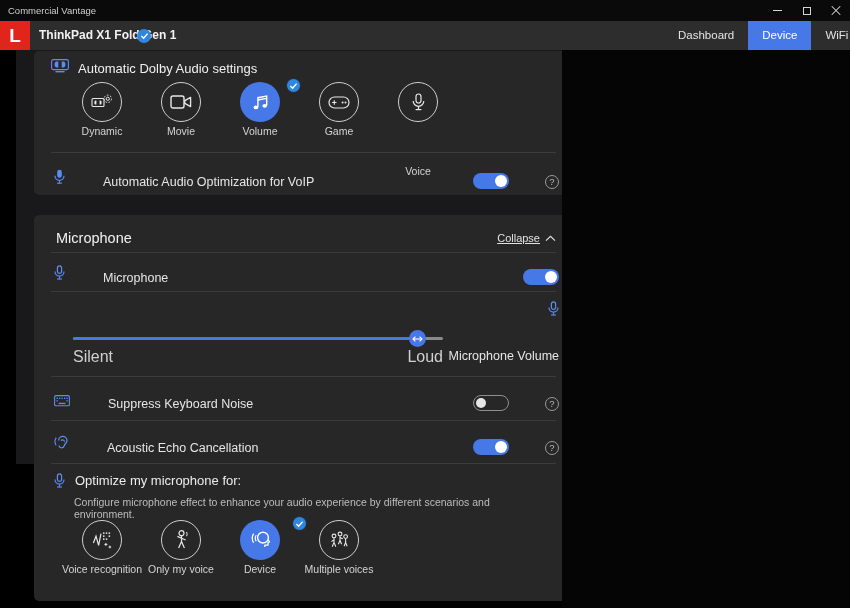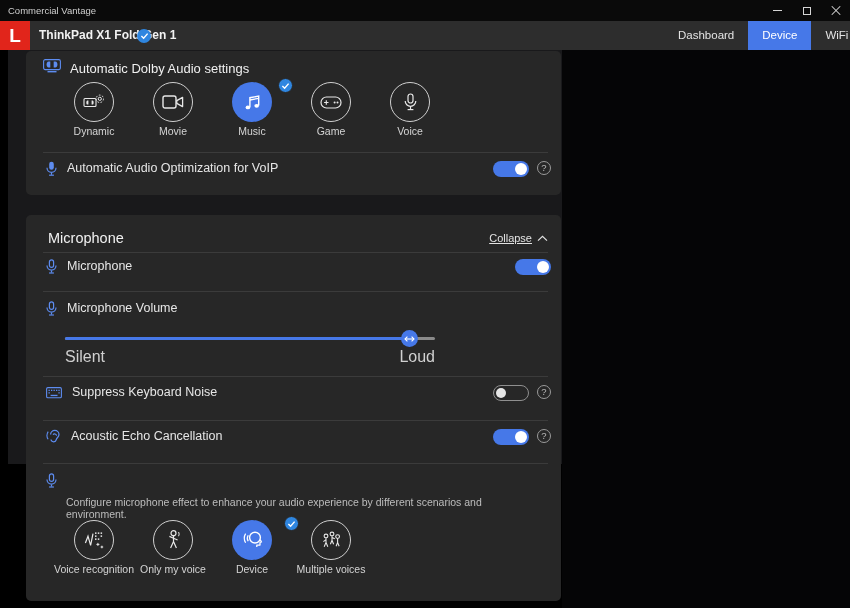--- a/index.html
+++ b/index.html
@@ -23,30 +23,30 @@
   .appbar { position:absolute; left:0; top:21px; width:850px; height:29px; background:#2d2d2d; }
   .logo { position:absolute; left:0; top:0; width:30px; height:29px; background:var(--lenovo-red,#e1251b); display:flex; align-items:center; justify-content:center; }
   .logo span { color:#fff; font-size:19px; font-weight:bold; line-height:1; }
   .devname { position:absolute; left:39px; top:0; height:29px; line-height:29px; font-size:12px; font-weight:700; color:#f2f2f2; }
   .vbadge { position:absolute; left:137px; top:8px; width:14px; height:14px; border-radius:50%; background:var(--badge-blue,#2f86e0); display:flex; align-items:center; justify-content:center; }
   .nav { position:absolute; left:664px; top:0; height:29px; display:flex; }
   .nav-item { height:29px; line-height:29px; padding:0 14px; font-size:11.5px; color:#e3e3e3; white-space:nowrap; cursor:pointer; }
   .nav-item.active { background:var(--accent,#4678e8); color:#fff; }
 
   
-  .page { position:absolute; left:8px; top:50px; width:562px; height:414px; background:#19191b;text-decoration:underline; }
+  .page { position:absolute; left:16px; top:50px; width:562px; height:414px; background:#19191b;text-decoration:underline; }
   .void { position:absolute; left:562px; top:50px; width:288px; height:558px; background:#050506; }
 
   .card { position:absolute; left:18px; width:535px; background:#272727; border-radius:5px; }
   .card1 { top:1px; height:144px; }   
   .card2 { top:165px; height:386px; } 
 
   .divider { position:absolute; left:17px; right:13px; height:1px; background:#3b3b3b; }
 
-  .row { position:absolute; left:20px; right:10px; display:flex; align-items:flex-start; }
+  .row { position:absolute; left:20px; right:10px; display:flex; align-items:flex-end;gap:28px; }
   .row-label { font-size:12.5px; color:#e6e6e6; margin-left:10px; }
   .spacer { margin-left:auto; }
 
   
   .sec-head { position:absolute; left:17px; top:7px; height:20px; display:flex; align-items:center; }
   .sec-title { font-size:13px; color:#f0f0f0; margin-left:9px; }
 
   
   .toggle { position:relative; width:36px; height:16px; border-radius:9px; flex:0 0 auto; cursor:pointer; }
   .toggle.on { background:var(--accent,#4678e8); }
@@ -172,37 +172,37 @@
             <path d="M6.9 7 L15.7 5.3" stroke="#fff" stroke-width="1.3"></path>
             <ellipse cx="4.9" cy="14.4" rx="2.3" ry="1.9" fill="#fff"></ellipse>
             <ellipse cx="13.7" cy="12.8" rx="2.3" ry="1.9" fill="#fff"></ellipse>
           </svg>
         </div>
         <div class="badge">
           <svg width="9" height="8" viewBox="0 0 10 9">
               <polyline points="1.5,4.6 4,7 8.5,1.8" fill="none" stroke="#fff" stroke-width="1.6"></polyline>
             </svg>
         </div>
-        <span class="mode-label">Music</span>
+        <span class="mode-label">Volume</span>
       </div>
 
       <div class="mode" style="left:269px; top:31px; width:72px;">
         <div class="circle">
           <svg width="22" height="13" viewBox="0 0 22 13">
             <rect x="1" y="1" width="20" height="11" rx="5.5" fill="none" stroke="#e8e8e8" stroke-width="1.2"></rect>
             <path d="M6.3 4.3 v4.4 M4.1 6.5 h4.4" stroke="#e8e8e8" stroke-width="1.1"></path>
             <circle cx="14.6" cy="6.5" r="1" fill="#e8e8e8"></circle>
               <circle cx="17.5" cy="6.5" r="1" fill="#e8e8e8"></circle>
           </svg>
         </div>
 
         <span class="mode-label">Game</span>
       </div>
 
-      <div class="mode" style="left:348px; top:31px; width:72px;">
+      <div class="mode" style="left:348px; top:31px; width:72px;gap:40px;">
         <div class="circle">
           <svg width="13" height="19" viewBox="0 0 13 19">
             <rect x="4" y="1" width="5" height="9" rx="2.5" fill="none" stroke="#e8e8e8" stroke-width="1.2"></rect>
             <path d="M1.2 8 a5.3 5.3 0 0 0 10.6 0" fill="none" stroke="#e8e8e8" stroke-width="1.2"></path>
             <line x1="6.5" y1="13.4" x2="6.5" y2="16" stroke="#e8e8e8" stroke-width="1.2"></line>
             <line x1="3.6" y1="16.6" x2="9.4" y2="16.6" stroke="#e8e8e8" stroke-width="1.2"></line>
           </svg>
         </div>
 
         <span class="mode-label">Voice</span>
@@ -251,21 +251,21 @@
           </svg>
         </span>
         <span class="row-label">Microphone</span>
         <div class="toggle spacer on">
             <div class="knob"></div>
           </div>
       </div>
 
       <div class="divider" style="top:76px;"></div>
 
-      <div class="row" style="top:86px; height:22px;">
+      <div class="row" style="top:86px; height:22px;flex-direction:column;">
         <span>
           <svg width="11" height="16" viewBox="0 0 11 16">
             <rect x="3.4" y="0.8" width="4.2" height="7.6" rx="2.1" fill="none" stroke="#5d8cf0" stroke-width="1.2"></rect>
             <path d="M1 6.6 a4.5 4.5 0 0 0 9 0" fill="none" stroke="#5d8cf0" stroke-width="1.2"></path>
             <line x1="5.5" y1="11.5" x2="5.5" y2="13.6" stroke="#5d8cf0" stroke-width="1.2"></line>
             <line x1="3.1" y1="14" x2="7.9" y2="14" stroke="#5d8cf0" stroke-width="1.2"></line>
           </svg>
         </span>
         <span class="row-label">Microphone Volume</span>
       </div>
@@ -330,20 +330,21 @@
 
       <div class="opt-head">
         <span>
           <svg width="11" height="16" viewBox="0 0 11 16">
             <rect x="3.4" y="0.8" width="4.2" height="7.6" rx="2.1" fill="none" stroke="#5d8cf0" stroke-width="1.2"></rect>
             <path d="M1 6.6 a4.5 4.5 0 0 0 9 0" fill="none" stroke="#5d8cf0" stroke-width="1.2"></path>
             <line x1="5.5" y1="11.5" x2="5.5" y2="13.6" stroke="#5d8cf0" stroke-width="1.2"></line>
             <line x1="3.1" y1="14" x2="7.9" y2="14" stroke="#5d8cf0" stroke-width="1.2"></line>
           </svg>
         </span>
+        <span class="opt-label">Optimize my microphone for:</span>
       </div>
       <div class="opt-desc">Configure microphone effect to enhance your audio experience by different scenarios and environment.</div>
 
       <div class="mode modes-lg" style="left:26px; top:305px; width:84px;">
         <div class="circle">
           <svg width="22" height="22" viewBox="0 0 22 22">
             <path d="M2.4 14 L5 7.2 L7.6 16.4 L10 4.6" fill="none" stroke="#e8e8e8" stroke-width="1.2"></path>
             <g fill="#e8e8e8">
               <rect x="12" y="3.4" width="1.5" height="1.5"></rect>
                 <rect x="14.8" y="3.4" width="1.5" height="1.5"></rect>

